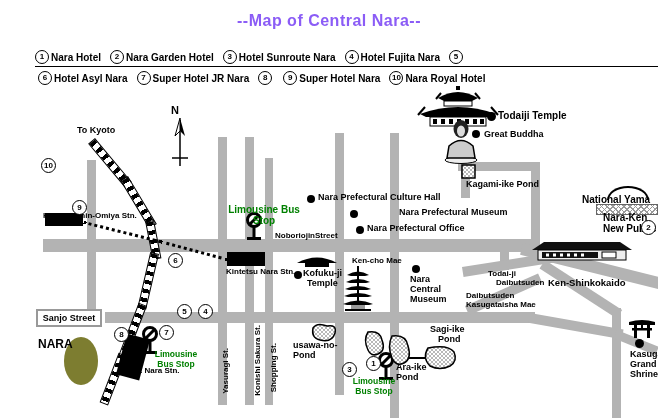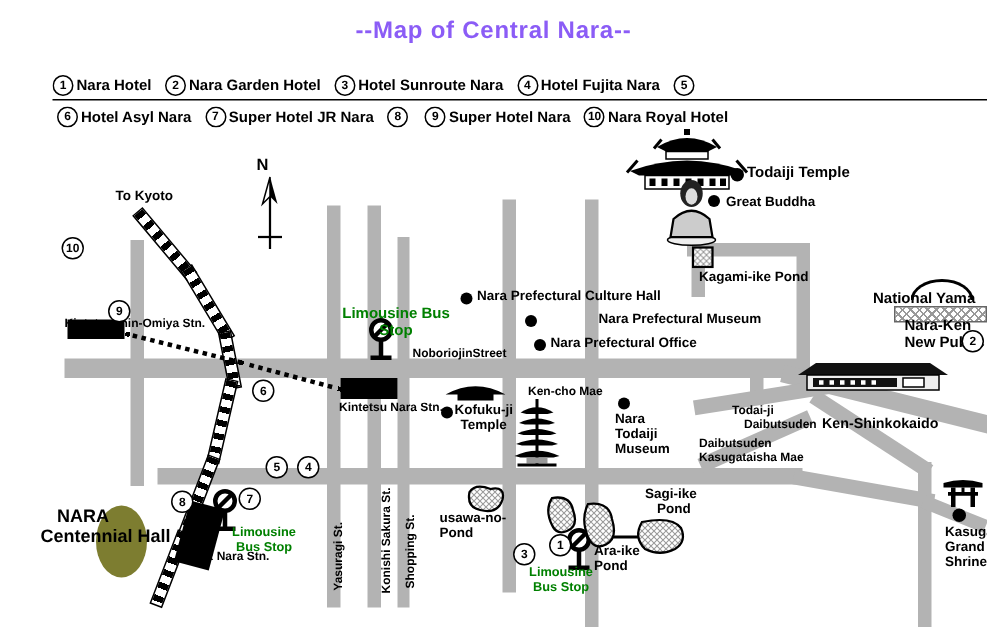--- a/index.html
+++ b/index.html
@@ -176,20 +176,23 @@
   <div class="lbl green ctr" style="left:148px;top:350px;width:56px;font-size:8.5px;">
     <div>Limousine</div>
     <div>Bus Stop</div>
   </div>
   <div class="lbl green ctr" style="left:346px;top:377px;width:56px;font-size:8.5px;">
     <div>Limousine</div>
     <div>Bus Stop</div>
   </div>
 
   <div class="lbl s8" style="left:275px;top:232px;">NoboriojinStreet</div>
+  <div class="whitebox" style="left:36px;top:309px;width:62px;height:14px;">
+    <span class="lbl" style="position:static;">Sanjo Street</span>
+  </div>
   <div class="vlabel" style="left:221px;top:348px;">Yasuragi St.</div>
   <div class="vlabel" style="left:253px;top:325px;">Konishi Sakura St.</div>
   <div class="vlabel" style="left:269px;top:343px;">Shopping St.</div>
   <div class="lbl s95" style="left:548px;top:278px;">Ken-Shinkokaido</div>
 
   <div class="dot" style="left:307px;top:195px;"></div>
   <div class="lbl" style="left:318px;top:192px;">Nara Prefectural Culture Hall</div>
   <div class="dot" style="left:350px;top:210px;"></div>
   <div class="lbl" style="left:371px;top:207px;margin-left:28px;">Nara Prefectural Museum</div>
   <div class="dot" style="left:356px;top:226px;"></div>
@@ -272,21 +275,21 @@
     <path d="M4,23 Q17,17 30,23 L26,24 L8,24 Z" fill="#000"></path>
     <path d="M3,30 Q17,24 31,30 L27,31 L7,31 Z" fill="#000"></path>
     <path d="M2,38 Q17,31 32,38 L28,39 L6,39 Z" fill="#000"></path>
     <rect x="10" y="39" width="14" height="4" fill="#999"></rect>
     <rect x="4" y="43" width="26" height="2" fill="#000"></rect>
   </svg>
 
   <div class="dot" style="left:412px;top:265px;"></div>
   <div class="lbl" style="left:410px;top:274px;">
     <div>Nara</div>
-    <div>Todaiji</div>
+    <div>Central</div>
     <div>Museum</div>
   </div>
   <div class="lbl s8" style="left:488px;top:270px;">
     <div>Todai-ji</div>
     <div style="margin-left:8px;">Daibutsuden</div>
   </div>
   <div class="lbl s8" style="left:466px;top:292px;">
     <div>Daibutsuden</div>
     <div>Kasugataisha Mae</div>
   </div>
@@ -326,15 +329,14 @@
   </svg>
   <div class="dot" style="left:635px;top:339px;width:9px;height:9px;"></div>
   <div class="lbl" style="left:630px;top:349px;">
     <div>Kasuga</div>
     <div>Grand</div>
     <div>Shrine</div>
   </div>
 
   <div class="ellipse" style="left:64px;top:337px;width:34px;height:48px;background:#7d7d30;"></div>
   <div class="lbl" style="left:38px;top:338px;font-size:12px;">NARA</div>
-  <div class="lbl" style="left:27px;top:351px;font-size:12px;">Centennial Hall</div>
 
 </div>
 
 </body></html>

